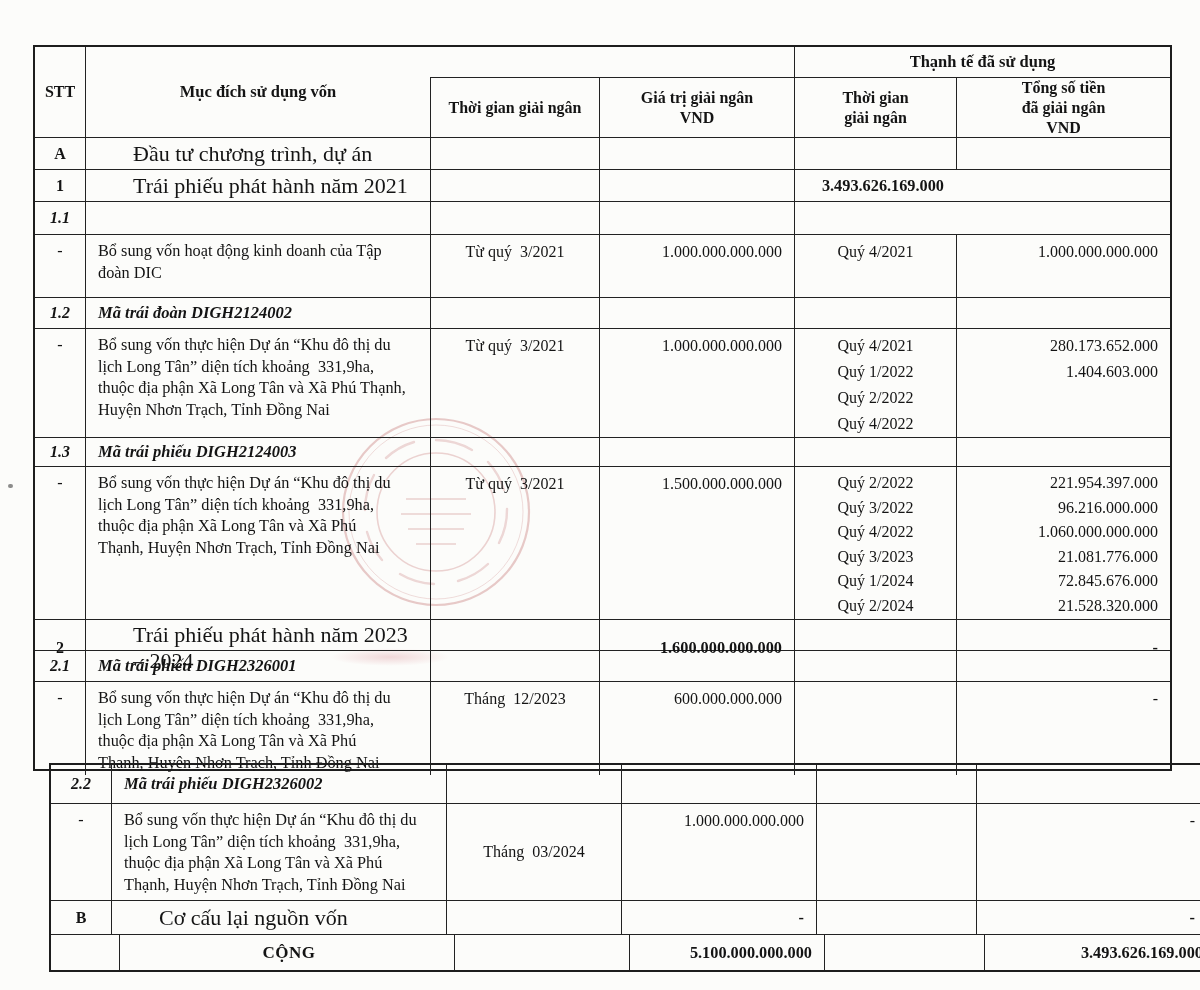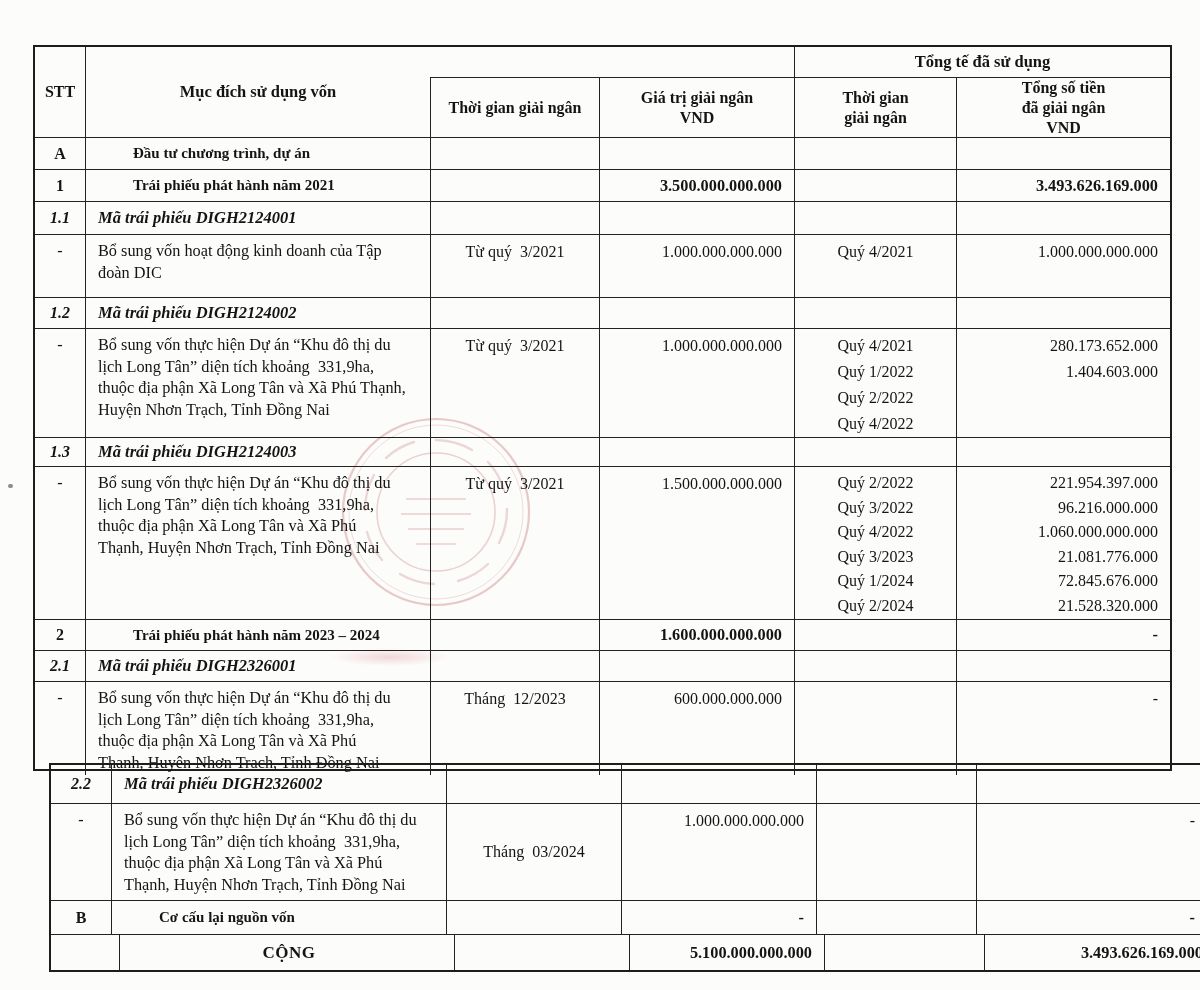--- a/index.html
+++ b/index.html
@@ -27,21 +27,21 @@
   .trow{display:grid;border-top:1.5px solid #222;}
   #seg0 .trow{grid-template-columns:50px 345px 169px 195px 162px 214px;}
   #seg1 .trow{grid-template-columns:60px 335px 175px 195px 160px 231px;}
   #seg1 .trow:first-child{border-top:none;}
   .cell{border-left:1.5px solid #222;font-size:16px;}
   .cell:first-child{border-left:none;}
   .c-stt{display:flex;align-items:center;justify-content:center;font-weight:bold;}
   .r-code .c-stt{font-style:italic;}
   .r-detail .c-stt{align-items:flex-start;padding-top:7px;font-weight:normal;}
   .c-purpose{display:flex;align-items:center;padding:2px 8px 2px 12px;}
-  .r-section .c-purpose{font-weight:bold;font-size:15px;padding-left:47px;}
+  .r-section .c-purpose{font-weight:normal;font-size:22px;padding-left:47px;}
   .r-code .c-purpose{font-weight:bold;font-style:italic;font-size:16.5px;}
   .r-detail .c-purpose{align-items:flex-start;white-space:pre-wrap;line-height:21.6px;
                        padding-top:5px;font-size:16.3px;}
   .r-total .c-purpose{justify-content:center;font-weight:bold;font-size:17px;letter-spacing:.5px;}
   .c-time{display:flex;flex-direction:column;align-items:center;padding-top:4px;
           white-space:pre-wrap;text-align:center;line-height:25.5px;}
   .c-time.v-mid{justify-content:center;padding-top:0;}
   .c-num{text-align:right;padding:4px 12px 0 4px;line-height:25.5px;}
   .r-section .c-num,.r-total .c-num{display:flex;flex-direction:column;justify-content:center;
           padding-top:0;font-weight:bold;font-size:16.3px;}
@@ -83,21 +83,21 @@
       </g>
     </g>
   </svg>
   <div id="residue"></div>
   <div id="dot"></div>
 
   <div class="tbl" id="table1">
     <div class="thead">
       <div class="hcell h-stt">STT</div>
       <div class="hcell h-purpose">Mục đích sử dụng vốn</div>
-      <div class="hcell h-actual">Tổng tế đã sử dụng</div>
+      <div class="hcell h-actual">Thạnh tế đã sử dụng</div>
       <div class="hcell h-sub h-c3">Thời gian giải ngân</div>
       <div class="hcell h-sub h-c4">Giá trị giải ngân
 VND</div>
       <div class="hcell h-sub h-c5">Thời gian
 giải ngân</div>
       <div class="hcell h-sub h-c6">Tổng số tiền
 đã giải ngân
 VND</div>
     </div>
     <div id="seg0">
@@ -106,46 +106,44 @@
           <div class="cell c-purpose">Đầu tư chương trình, dự án</div>
           <div class="cell c-time"></div>
           <div class="cell c-num"></div>
           <div class="cell c-time"></div>
           <div class="cell c-num"></div>
         </div>
         <div class="trow r-section" style="height: 31px;">
           <div class="cell c-stt">1</div>
           <div class="cell c-purpose">Trái phiếu phát hành năm 2021</div>
           <div class="cell c-time"></div>
-          <div class="cell c-num">3.500.000.000.000</div>
           <div class="cell c-time"></div>
           <div class="cell c-num">3.493.626.169.000</div>
         </div>
         <div class="trow r-code" style="height: 32px;">
           <div class="cell c-stt">1.1</div>
-          <div class="cell c-purpose">Mã trái phiếu DIGH2124001</div>
           <div class="cell c-time"></div>
           <div class="cell c-num"></div>
           <div class="cell c-time"></div>
           <div class="cell c-num"></div>
         </div>
         <div class="trow r-detail" style="height: 62px;">
           <div class="cell c-stt">-</div>
           <div class="cell c-purpose">Bổ sung vốn hoạt động kinh doanh của Tập
 đoàn DIC</div>
           <div class="cell c-time">Từ quý  3/2021</div>
           <div class="cell c-num">1.000.000.000.000</div>
           <div class="cell c-time"><div class="line">Quý 4/2021</div></div>
           <div class="cell c-num">
             <div class="line">1.000.000.000.000</div>
           </div>
         </div>
         <div class="trow r-code" style="height: 30px;">
           <div class="cell c-stt">1.2</div>
-          <div class="cell c-purpose">Mã trái phiếu DIGH2124002</div>
+          <div class="cell c-purpose">Mã trái đoàn DIGH2124002</div>
           <div class="cell c-time"></div>
           <div class="cell c-num"></div>
           <div class="cell c-time"></div>
           <div class="cell c-num"></div>
         </div>
         <div class="trow r-detail" style="height: 108px;">
           <div class="cell c-stt">-</div>
           <div class="cell c-purpose">Bổ sung vốn thực hiện Dự án “Khu đô thị du
 lịch Long Tân” diện tích khoảng  331,9ha,
 thuộc địa phận Xã Long Tân và Xã Phú Thạnh,

